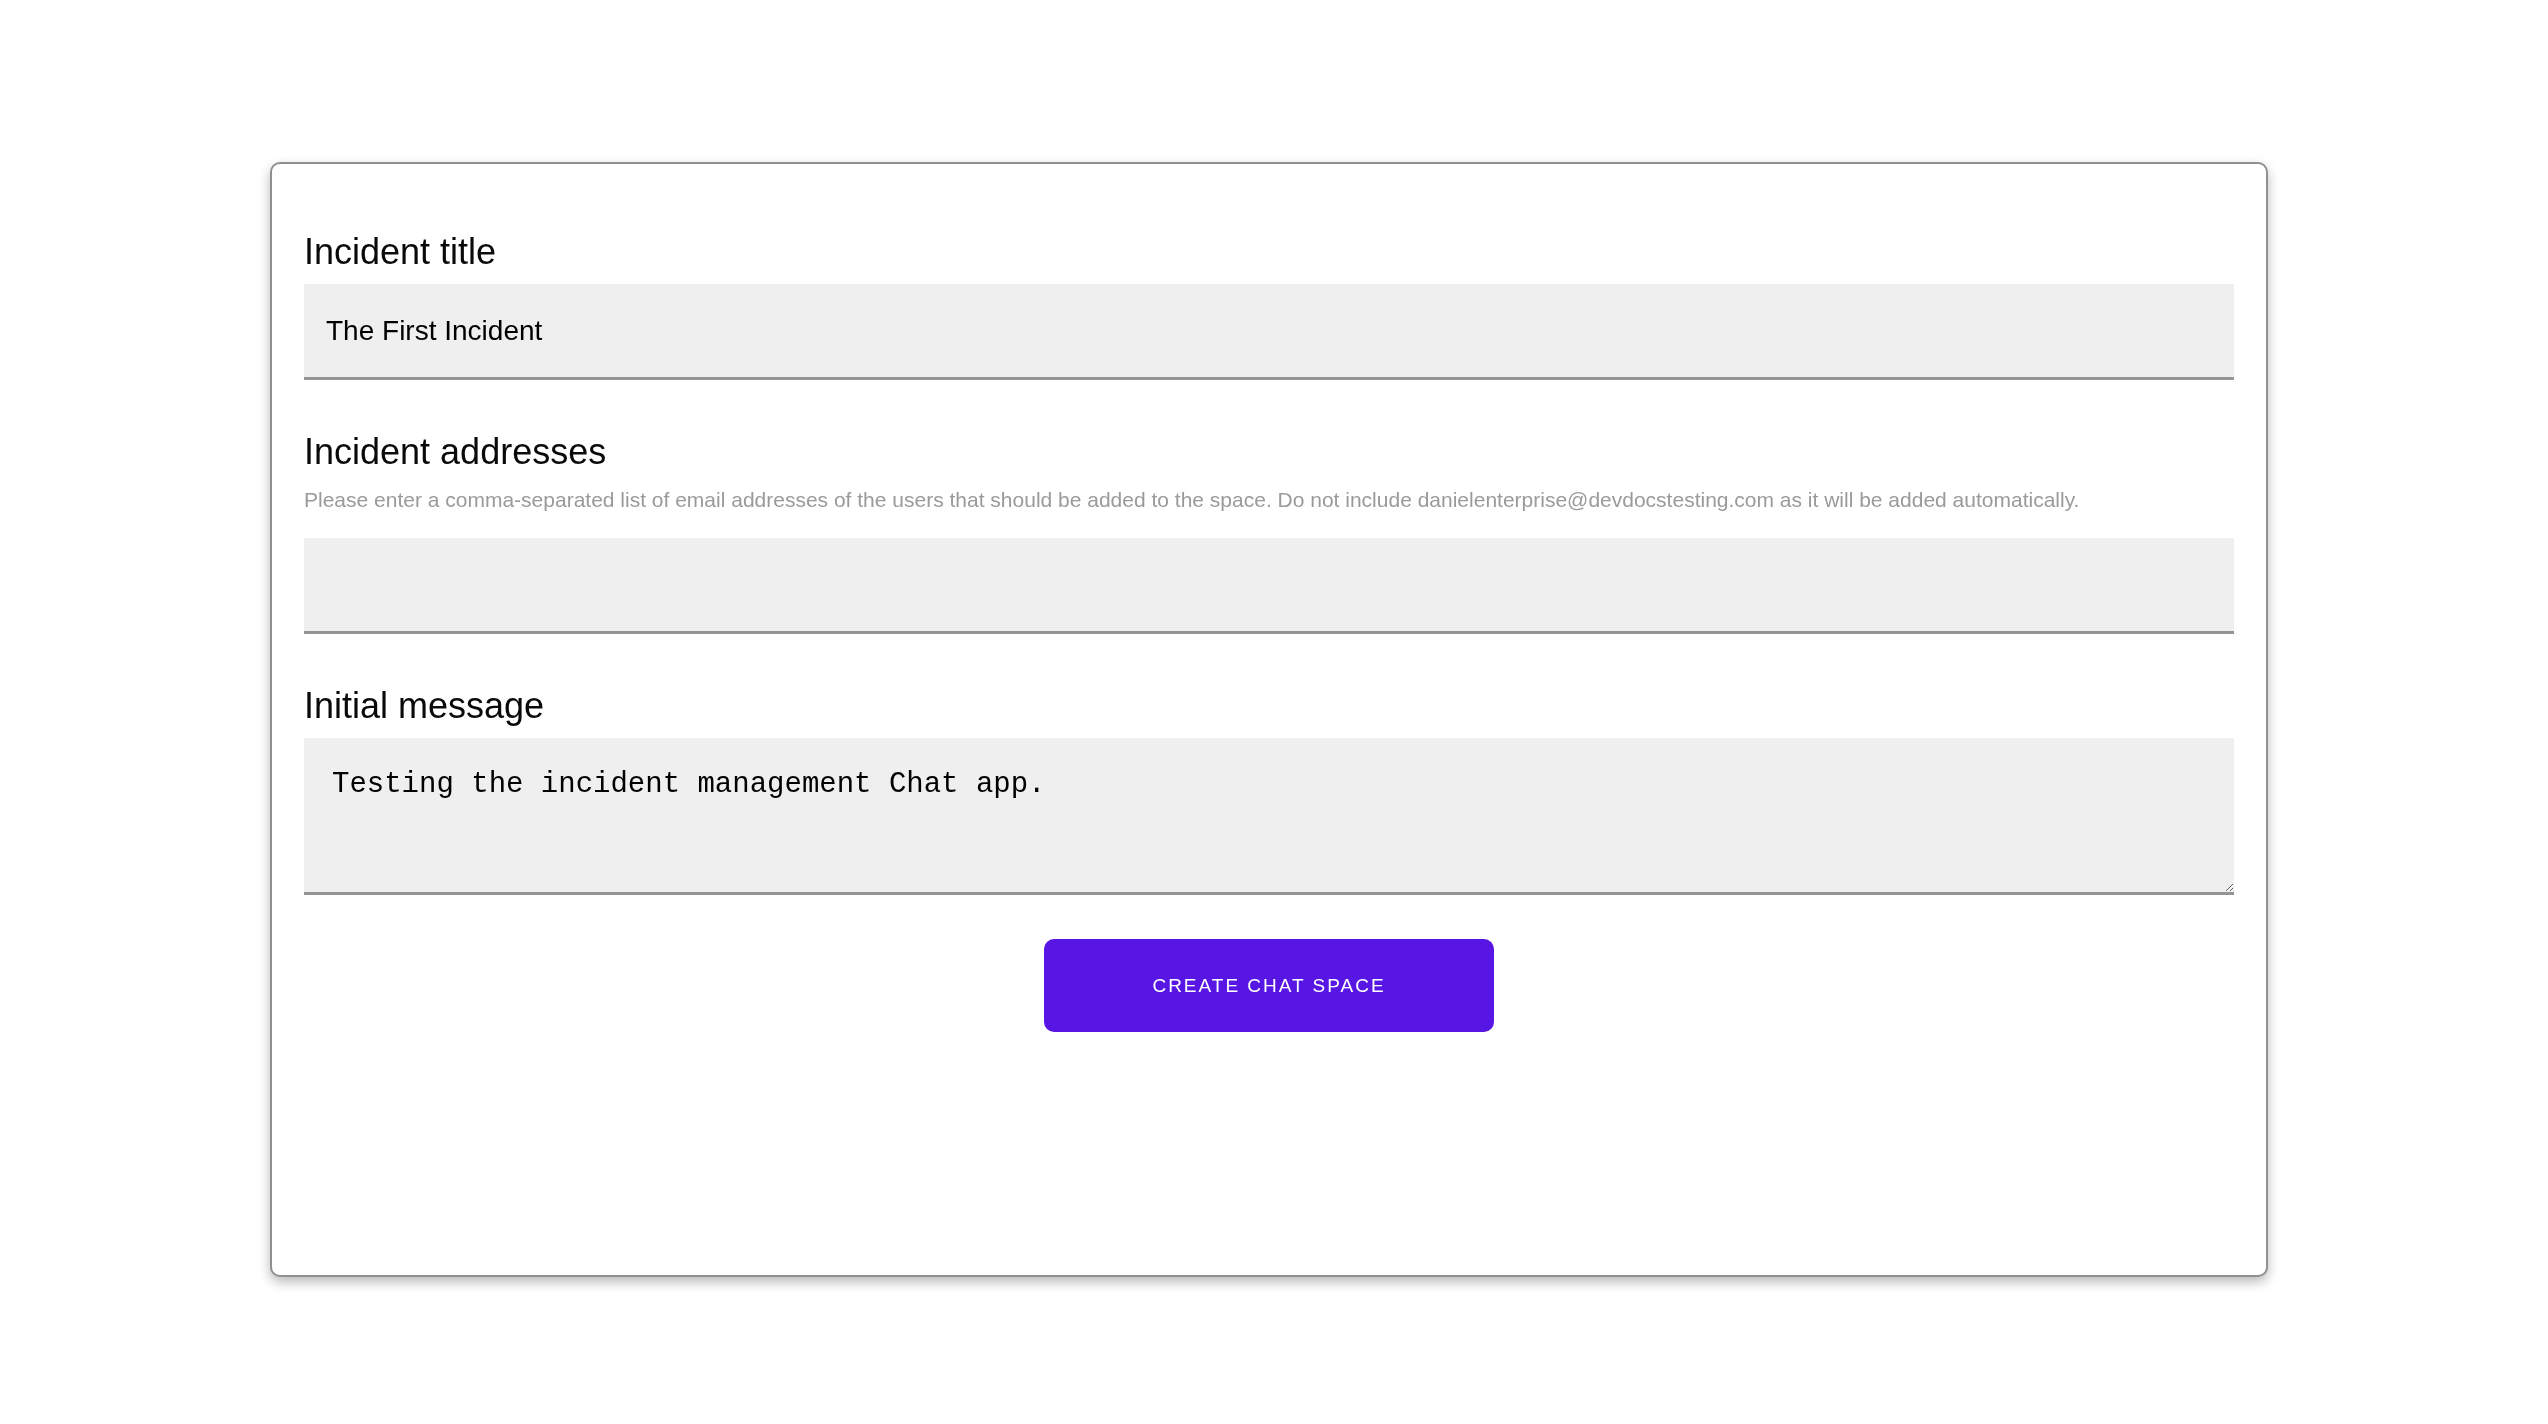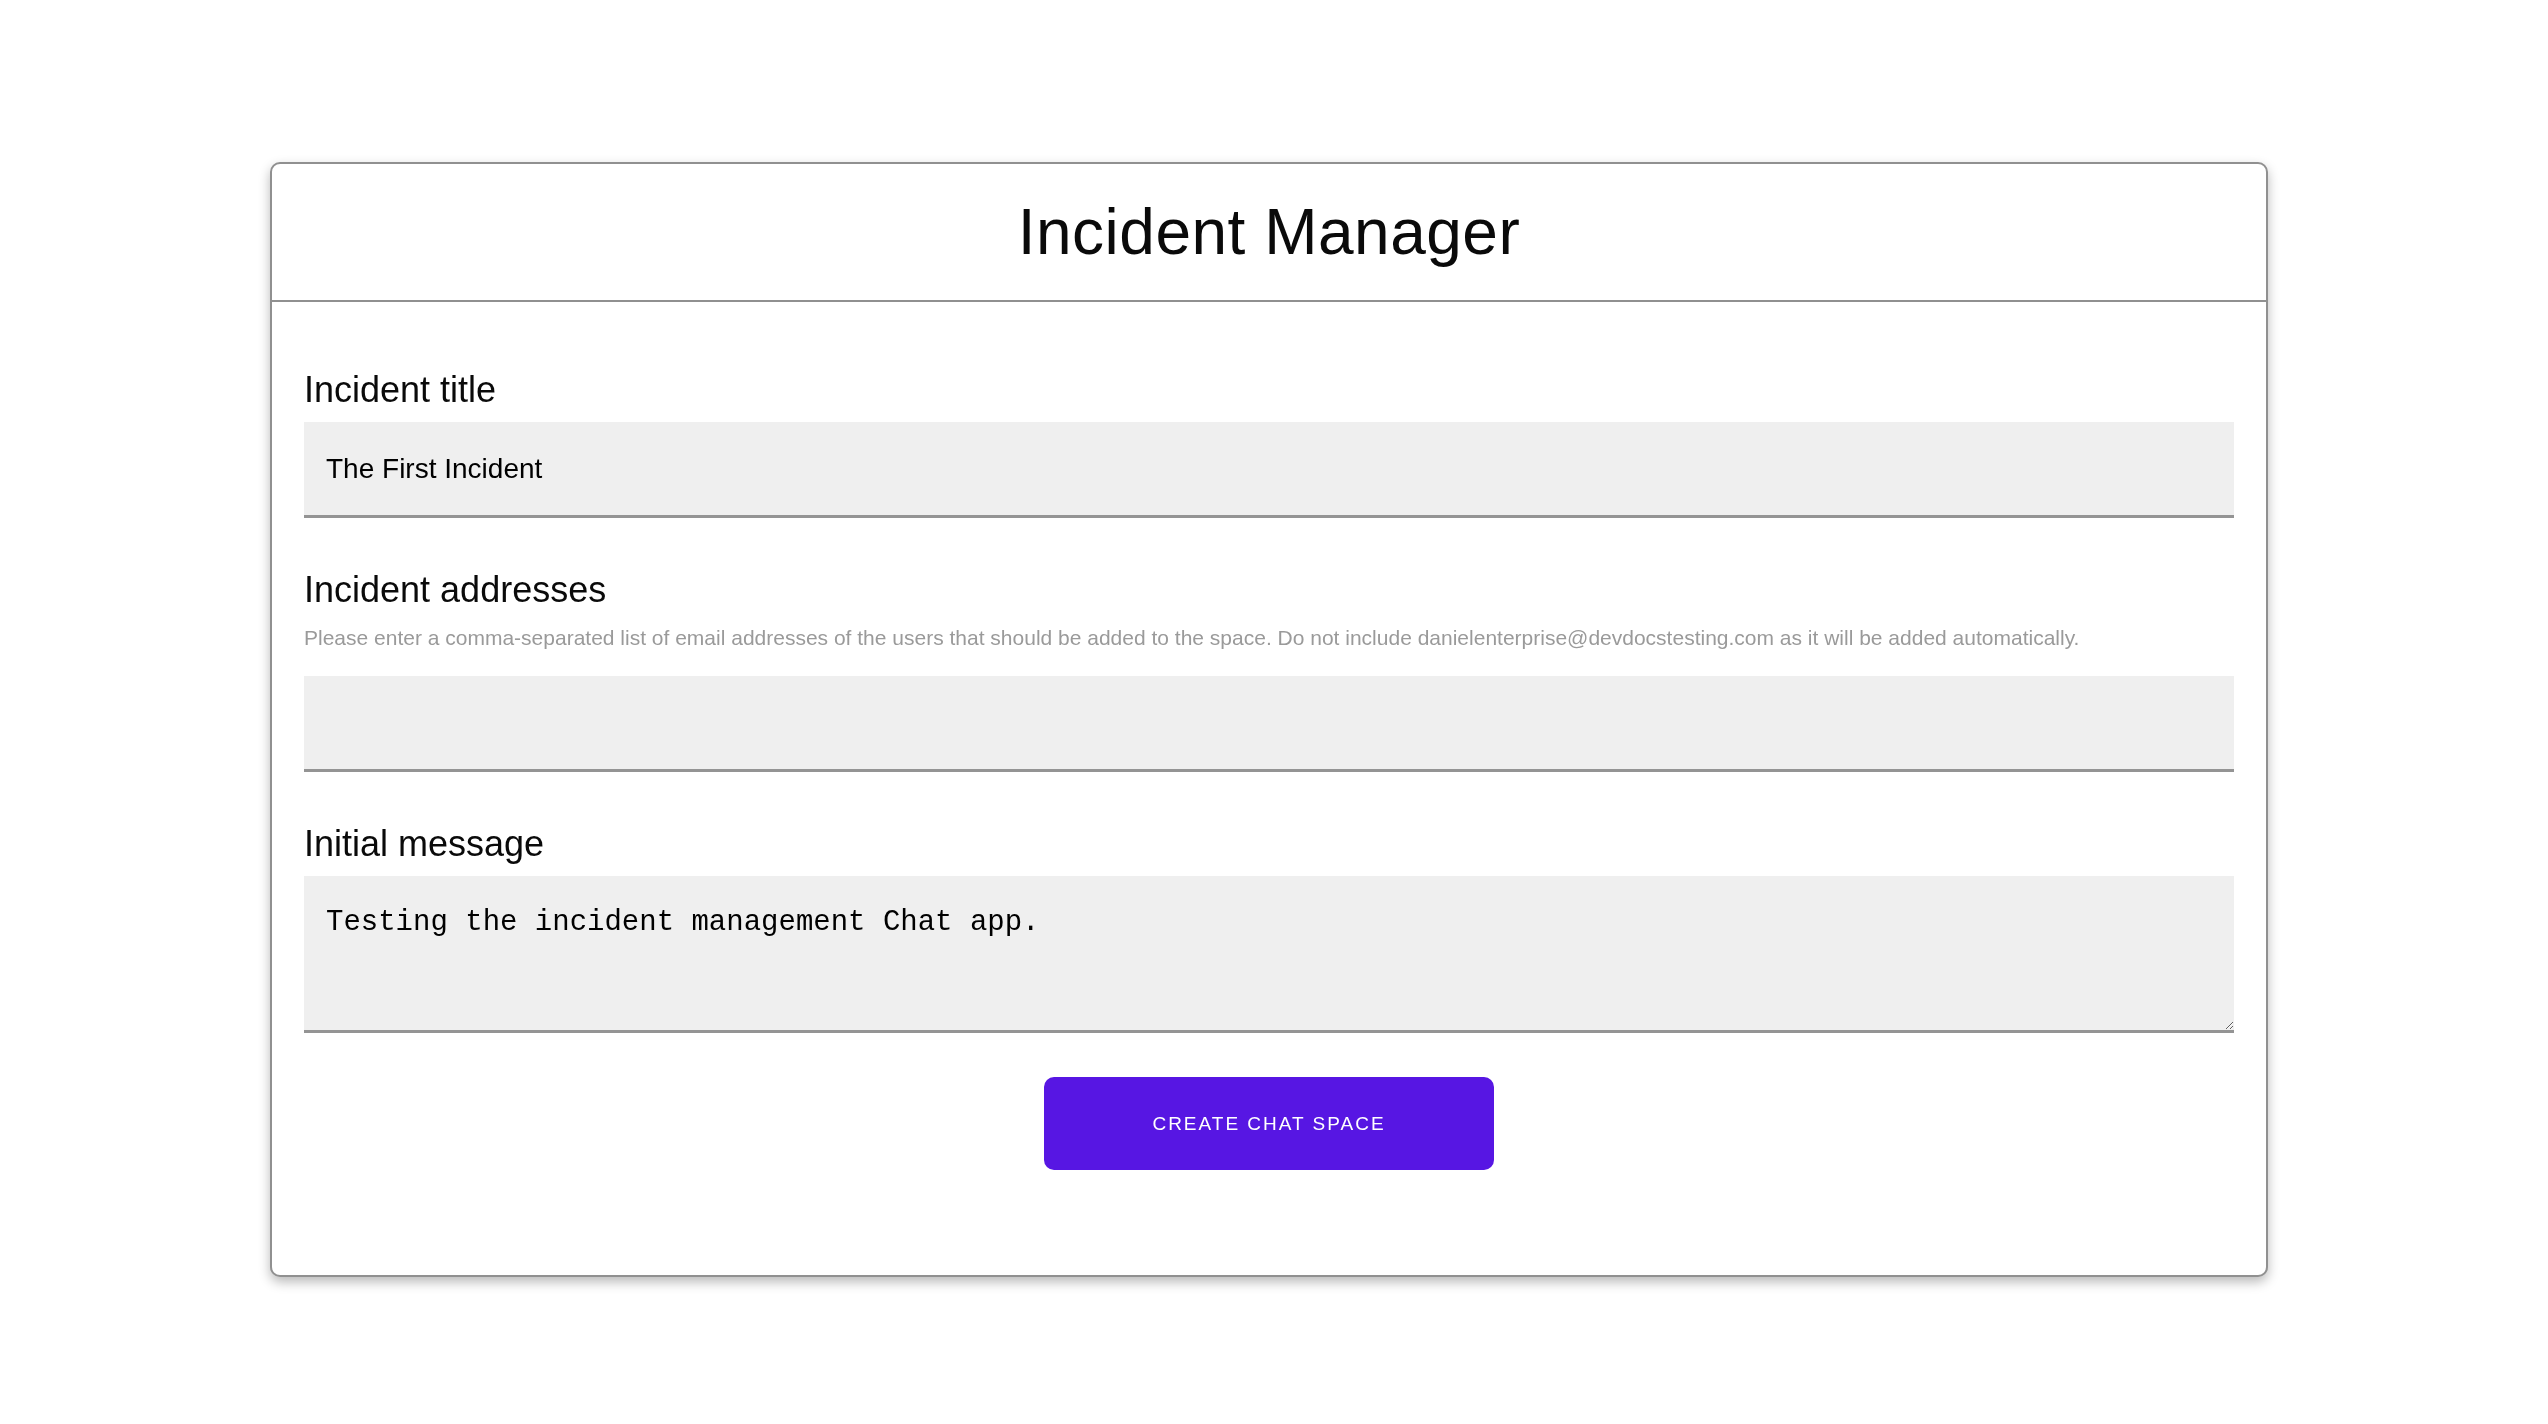--- a/index.html
+++ b/index.html
@@ -72,21 +72,21 @@
     outline: none;
   }
   .textarea-field {
     display: block;
     width: 100%;
     height: 157px;
     background: #efefef;
     border: none;
     border-bottom: 3px solid #949494;
     border-radius: 0;
-    padding: 28px 22px;
+    padding: 28px 28px;
     font-family: "Liberation Mono", monospace;
     font-size: 29px;
     line-height: 1.3;
     color: #000000;
     outline: none;
     resize: both;
   }
   .button-row {
     display: flex;
     justify-content: center;
@@ -104,23 +104,20 @@
     font-weight: 500;
     letter-spacing: 2px;
     cursor: pointer;
   }
 </style>
 </head>
 <body>
 
 <div class="card">
 
-  <div class="card-header">
-    <h1 class="card-title">Incident Manager</h1>
-  </div>
 
   <div class="card-content">
 
     <div class="form-section">
       <div class="field-label">Incident title</div>
       <input class="text-field" type="text" value="The First Incident" style="">
     </div>
 
     <div class="form-section">
       <div class="field-label">Incident addresses</div>

